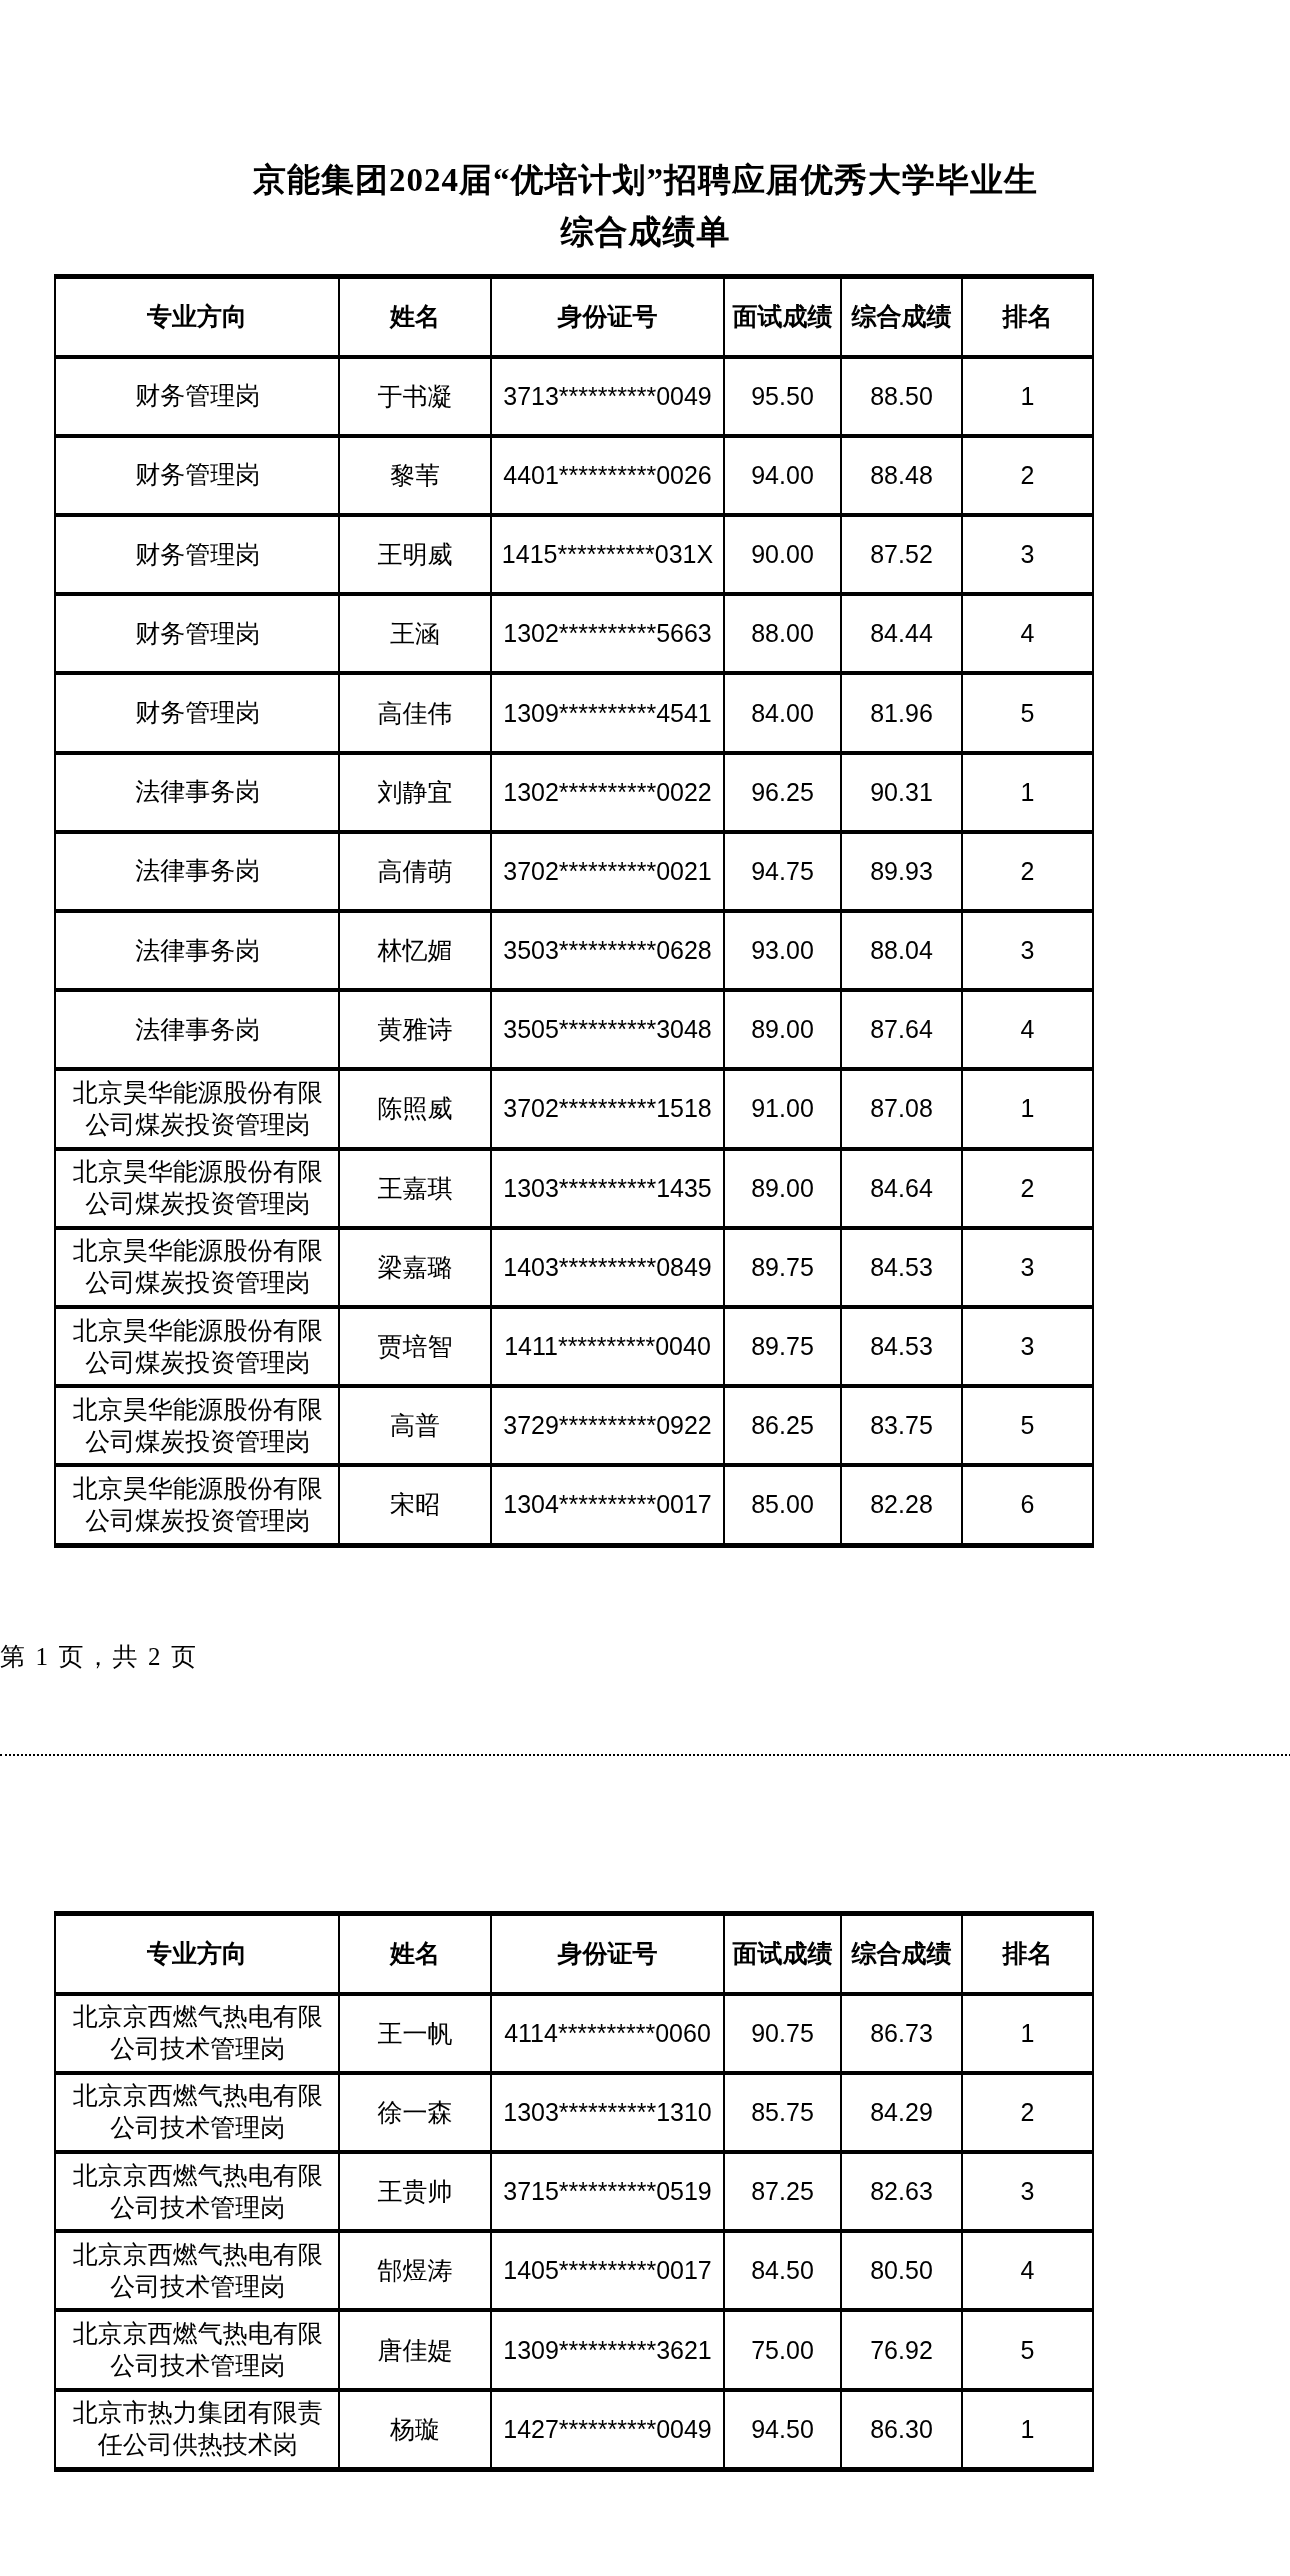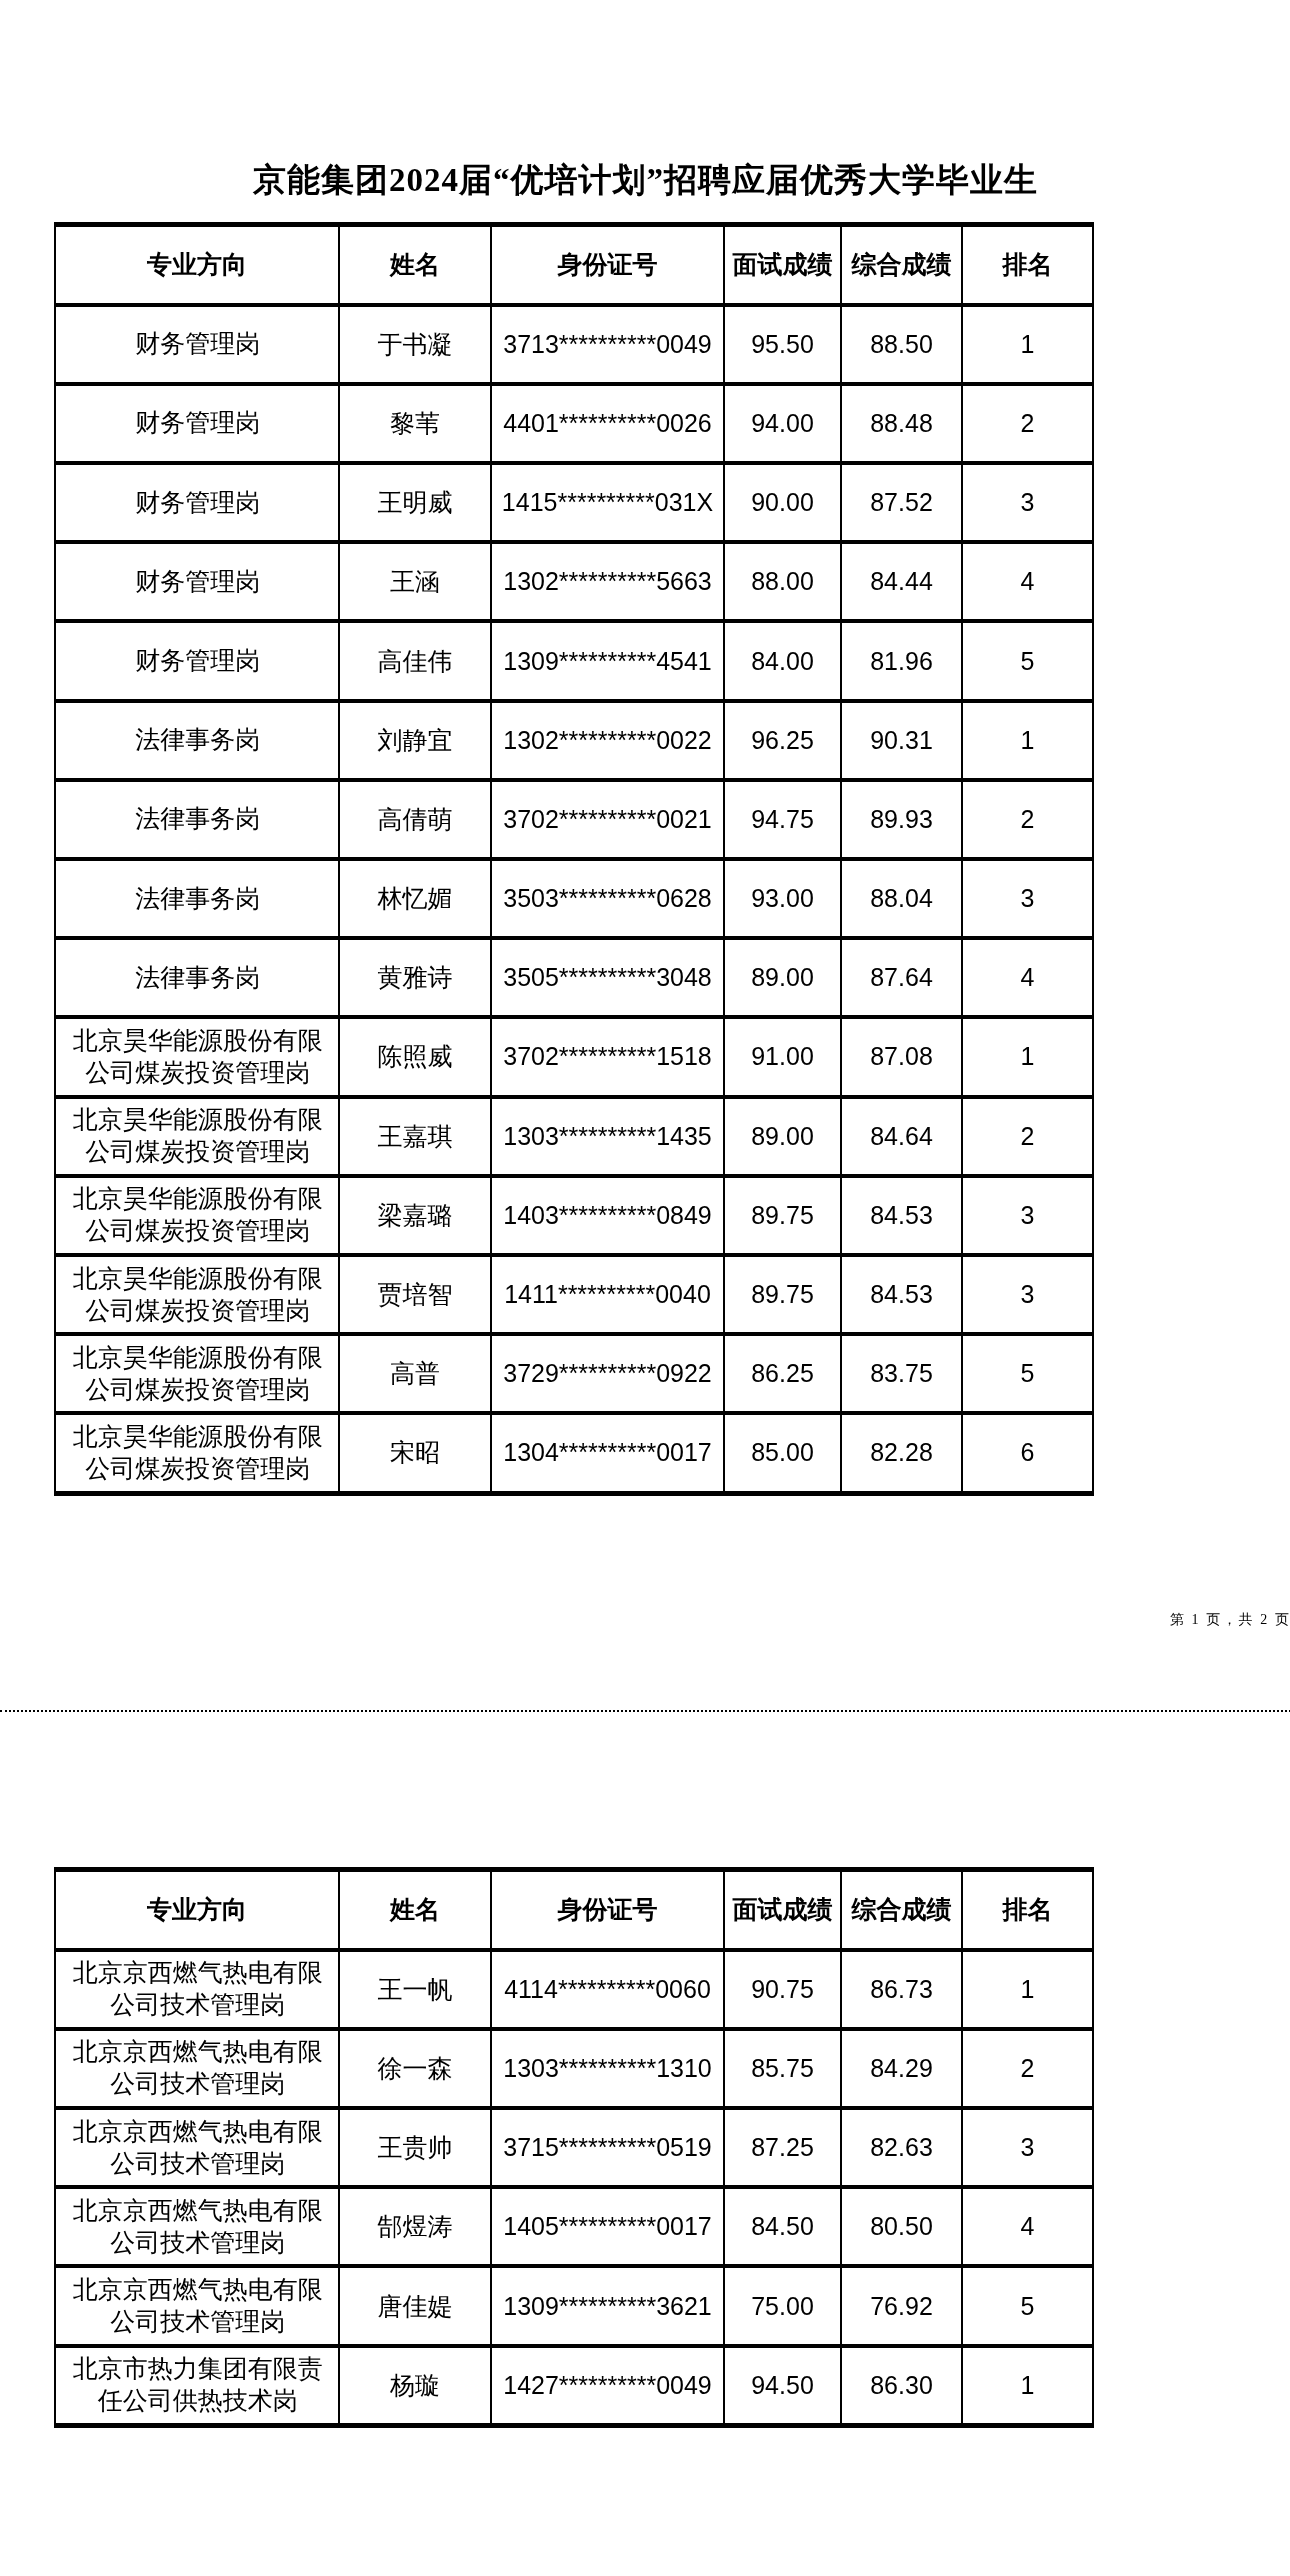--- a/index.html
+++ b/index.html
@@ -59,39 +59,40 @@
   td.name {
     font-size: 25px;
     padding: 3.1px 4.1px;
   }
   td.idnum, td.score, td.rank {
     font-family: "Liberation Sans", "DejaVu Sans", sans-serif;
     font-size: 25px;
     padding: 3.1px 4.1px;
   }
   .footer {
-    margin-top: 115px;
-    text-align: right;
-    font-size: 14px;
+    margin-top: 92px;
+    text-align: left;
+    font-size: 25px;
     letter-spacing: 2.1px;
   }
   .page-break {
     margin-top: 81px;
     width: 100%;
     height: 0;
     border-top: 2.6px dotted #000;
   }
 </style>
 </head>
 <body>
 
 <div class="doc">
 
   <div class="title">
     <div>京能集团2024届“优培计划”招聘应届优秀大学毕业生</div>
+    <div>综合成绩单</div>
   </div>
 
   <table class="score-table page1">
     <colgroup>
         <col style="width: 284px;">
         <col style="width: 152px;">
         <col style="width: 233px;">
         <col style="width: 117px;">
         <col style="width: 121px;">
         <col style="width: 131px;">

